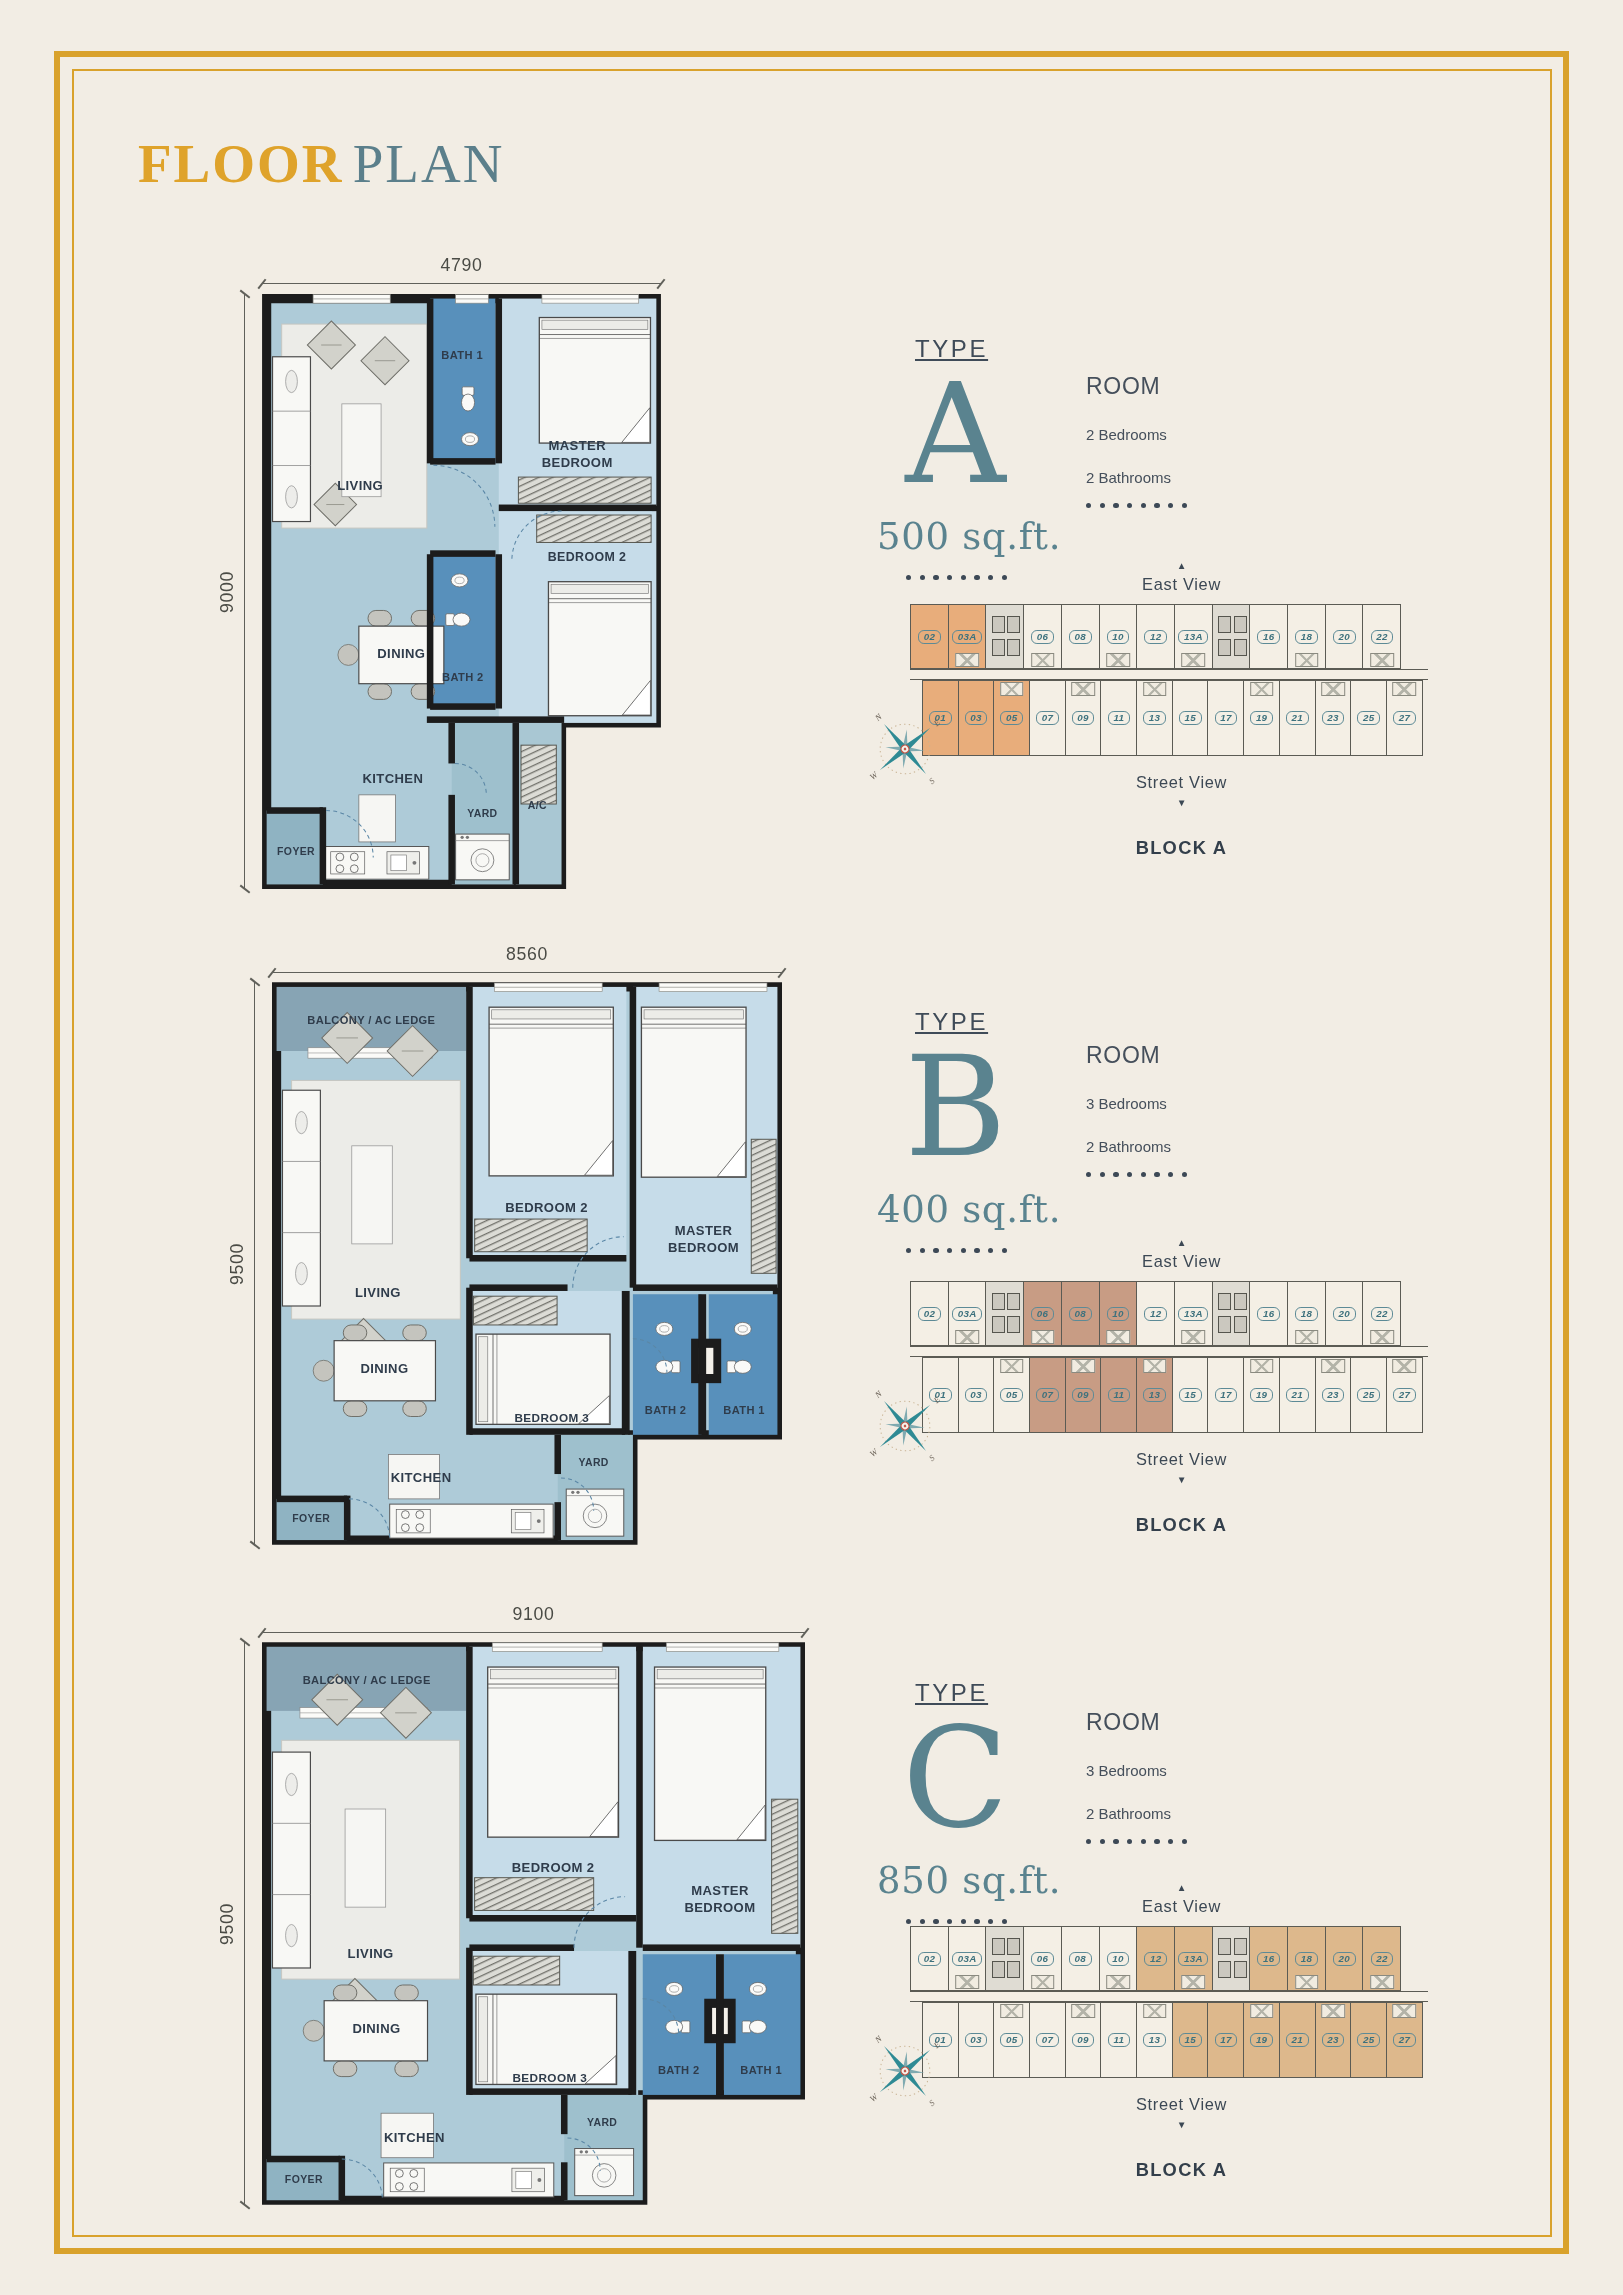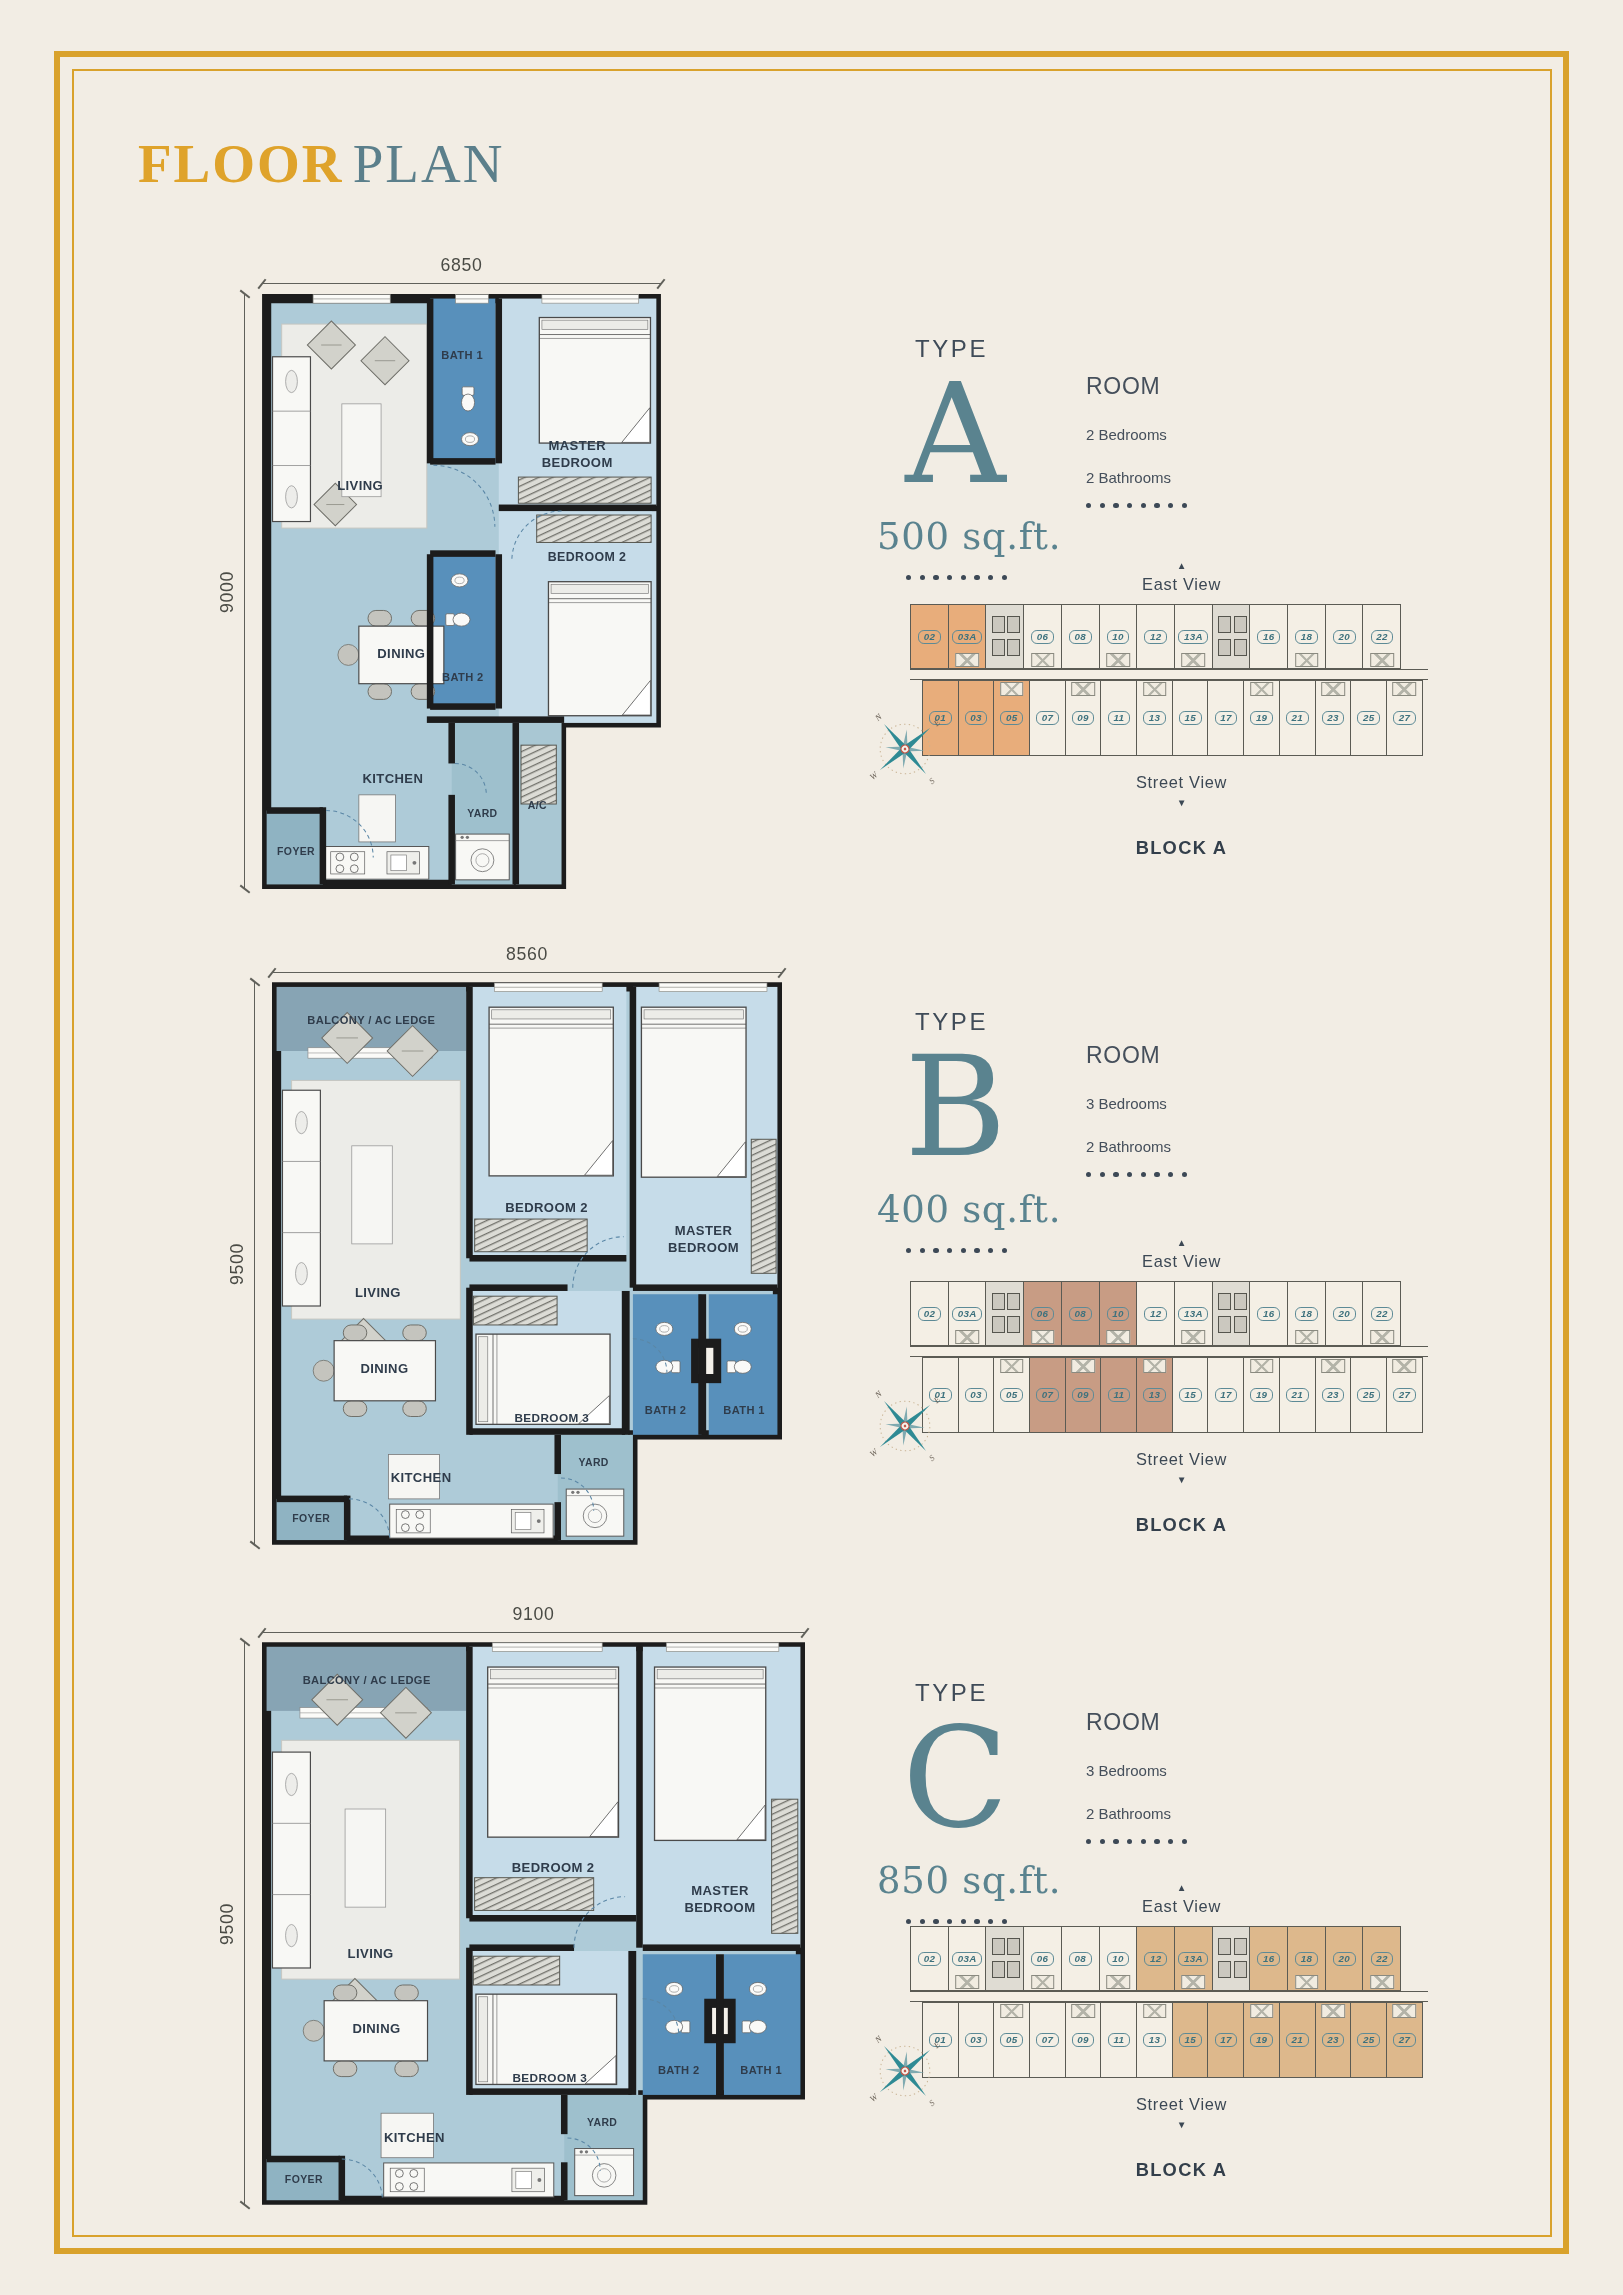--- a/index.html
+++ b/index.html
@@ -28,21 +28,21 @@
   .dim-rule-v::before{top:-0.7px}.dim-rule-v::after{bottom:-0.7px}
   .dim-num-v{position:absolute;top:50%;left:50%;transform:translate(-50%,-50%) rotate(-90deg);
        font-size:17.7px;letter-spacing:0.7px;color:#4A4B45;white-space:nowrap;}
 
   .plan-host{position:absolute;}
   .plan-host svg{display:block}
   .plan-label{fill:#2F3C4B;font-weight:600;letter-spacing:.6px;font-family:"Liberation Sans",sans-serif;}
 
   
   .info{position:absolute;width:209px;color:#3F4B58;}
-  .type-word{font-size:24px;letter-spacing:2.6px;margin-left:38px;}
+  .type-word{font-size:24px;letter-spacing:2.6px;margin-left:38px;text-decoration:underline;}
   .type-letter{font-family:"DejaVu Serif",serif;font-size:139px;line-height:1.02;color:#5A838F;
        width:157px;text-align:center;margin-top:1.3px;}
   .type-area{font-family:"DejaVu Serif",serif;font-size:37px;color:#5A838F;margin-top:9.2px;letter-spacing:0.7px;}
   .info .dots{margin-top:17px;margin-left:29px;}
   .roomcol{position:absolute;color:#454F5B;}
   .room-header{font-size:23px;letter-spacing:0.7px;}
   .room-line{font-size:15px;margin-top:26px;}
   .roomcol .dots{margin-top:17px;}
   .dots{display:flex;gap:8.5px;}
   .dots i{width:5.2px;height:5.2px;border-radius:50%;background:#3D4956;display:block;}
@@ -77,21 +77,21 @@
 </style>
 </head>
 <body>
 
 <div class="frame-outer"></div>
 <div class="frame-inner"></div>
 
 <h1 class="title"><span class="t-gold">FLOOR</span><span class="t-teal">PLAN</span></h1>
 
 <div class="dim-top" style="left:262px;top:255px;width:399px">
-  <div class="dim-num">6850</div>
+  <div class="dim-num">4790</div>
   <div class="dim-rule"></div>
 </div>
 <div class="dim-side" style="left:208px;top:294px;height:595px">
   <span class="dim-num-v">9000</span>
   <div class="dim-rule-v"></div>
 </div>
 <div class="plan-host" id="plan0" style="left:262px;top:294px;width:399px;height:595px">
     <svg width="100%" height="100%" viewBox="0 0 610 910">
       <defs>
         <pattern id="wrd0" width="9" height="9" patternUnits="userSpaceOnUse" patternTransform="rotate(65)">

